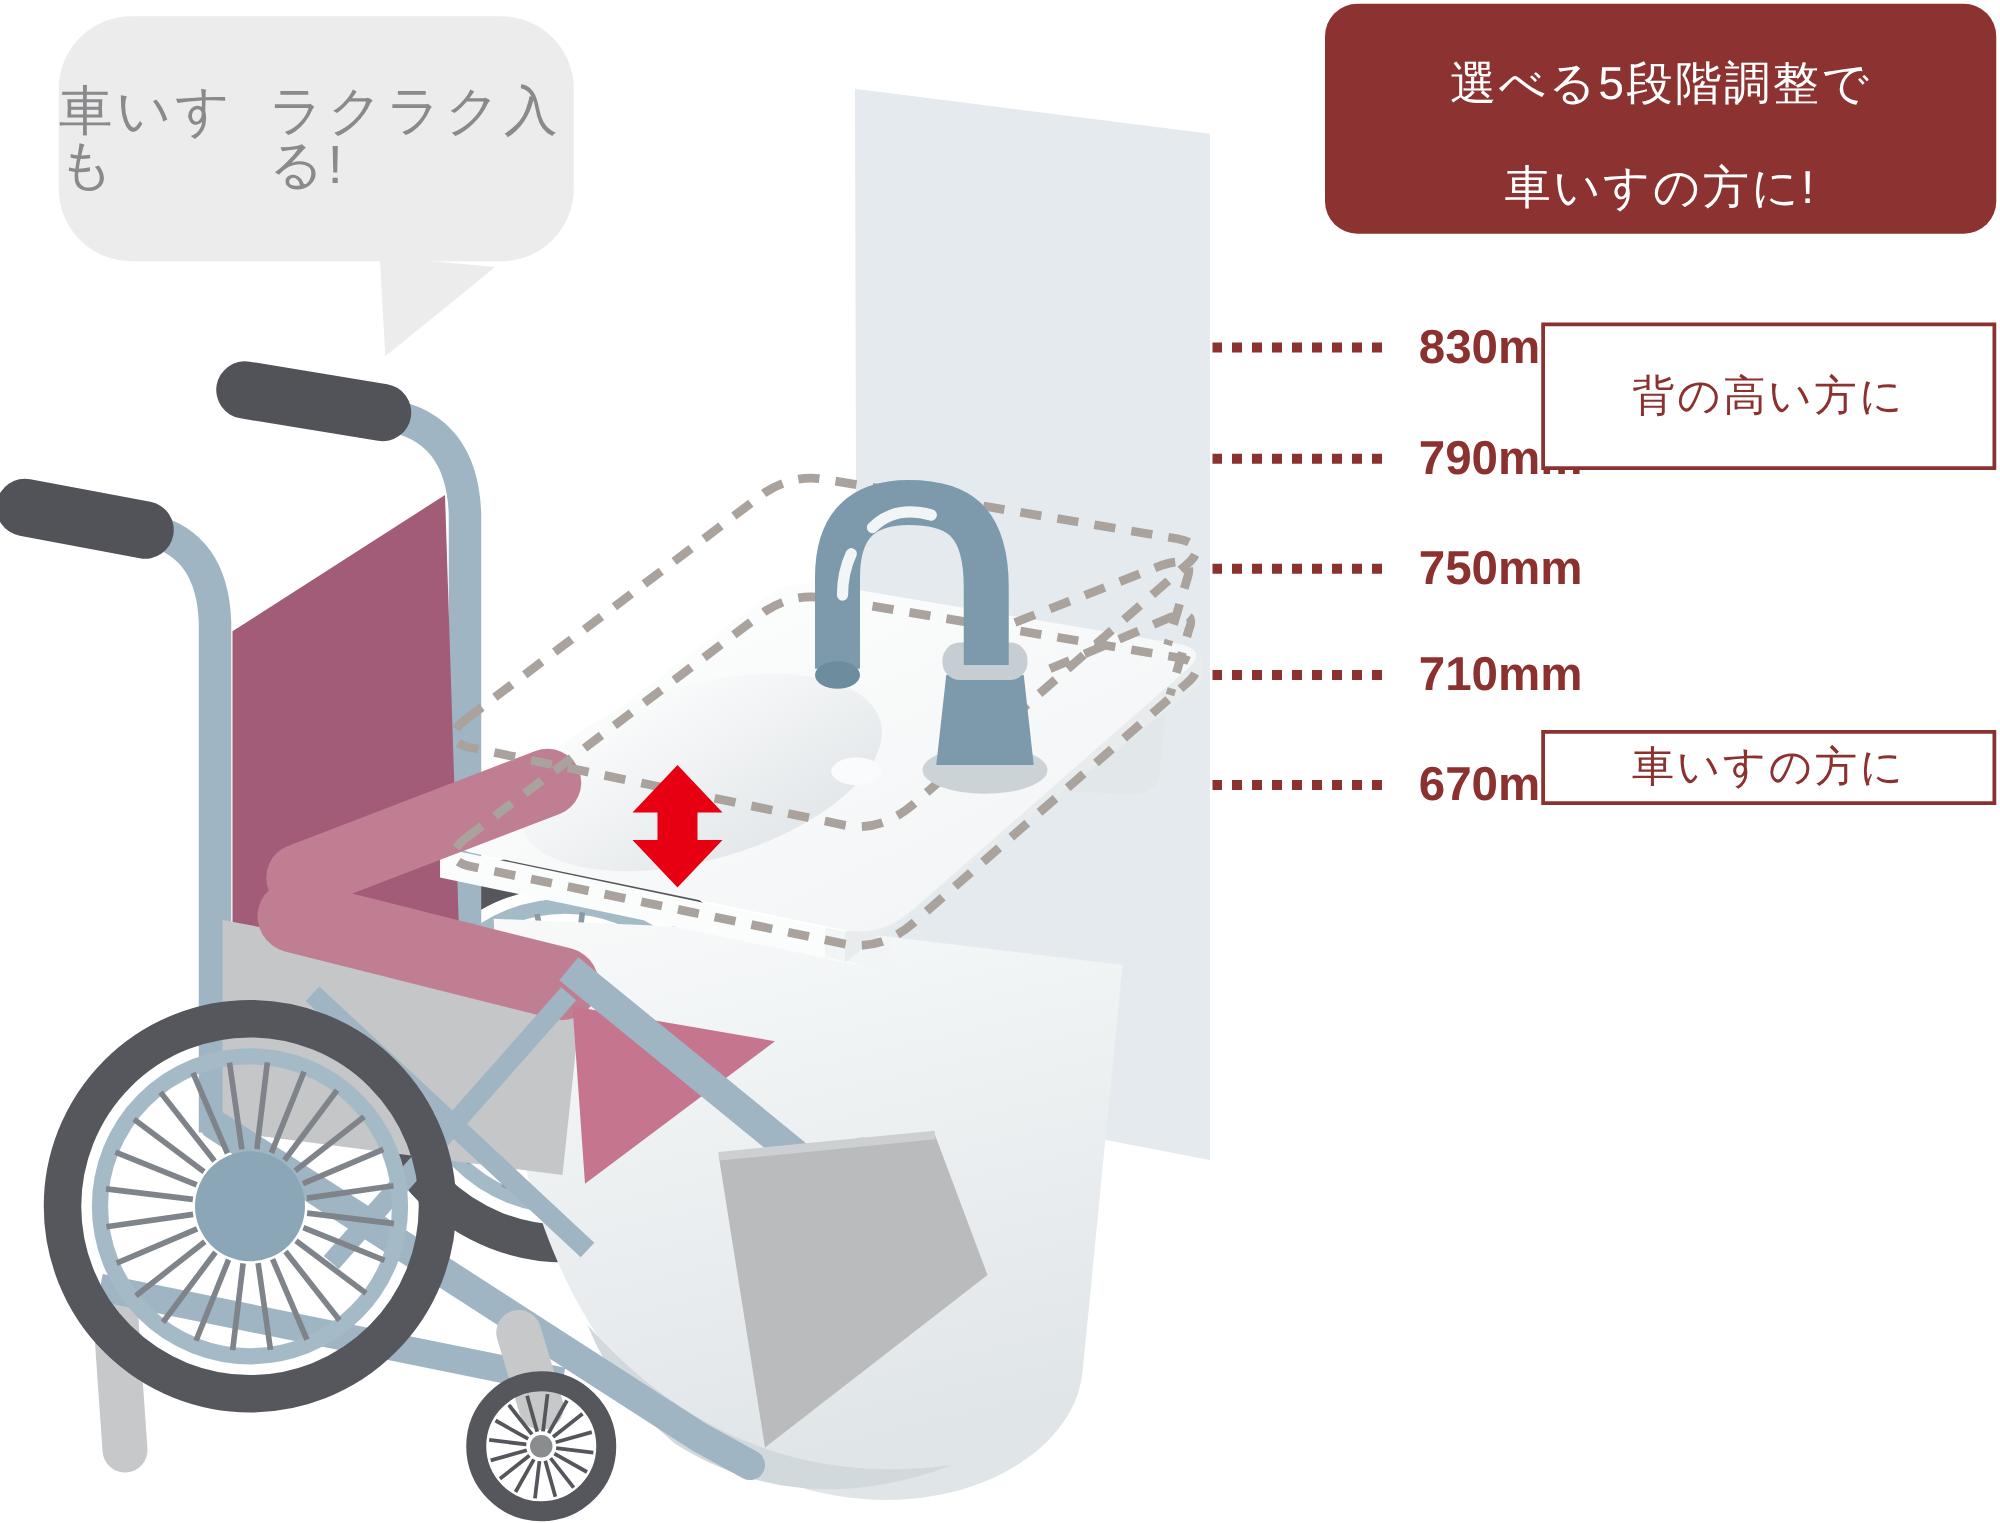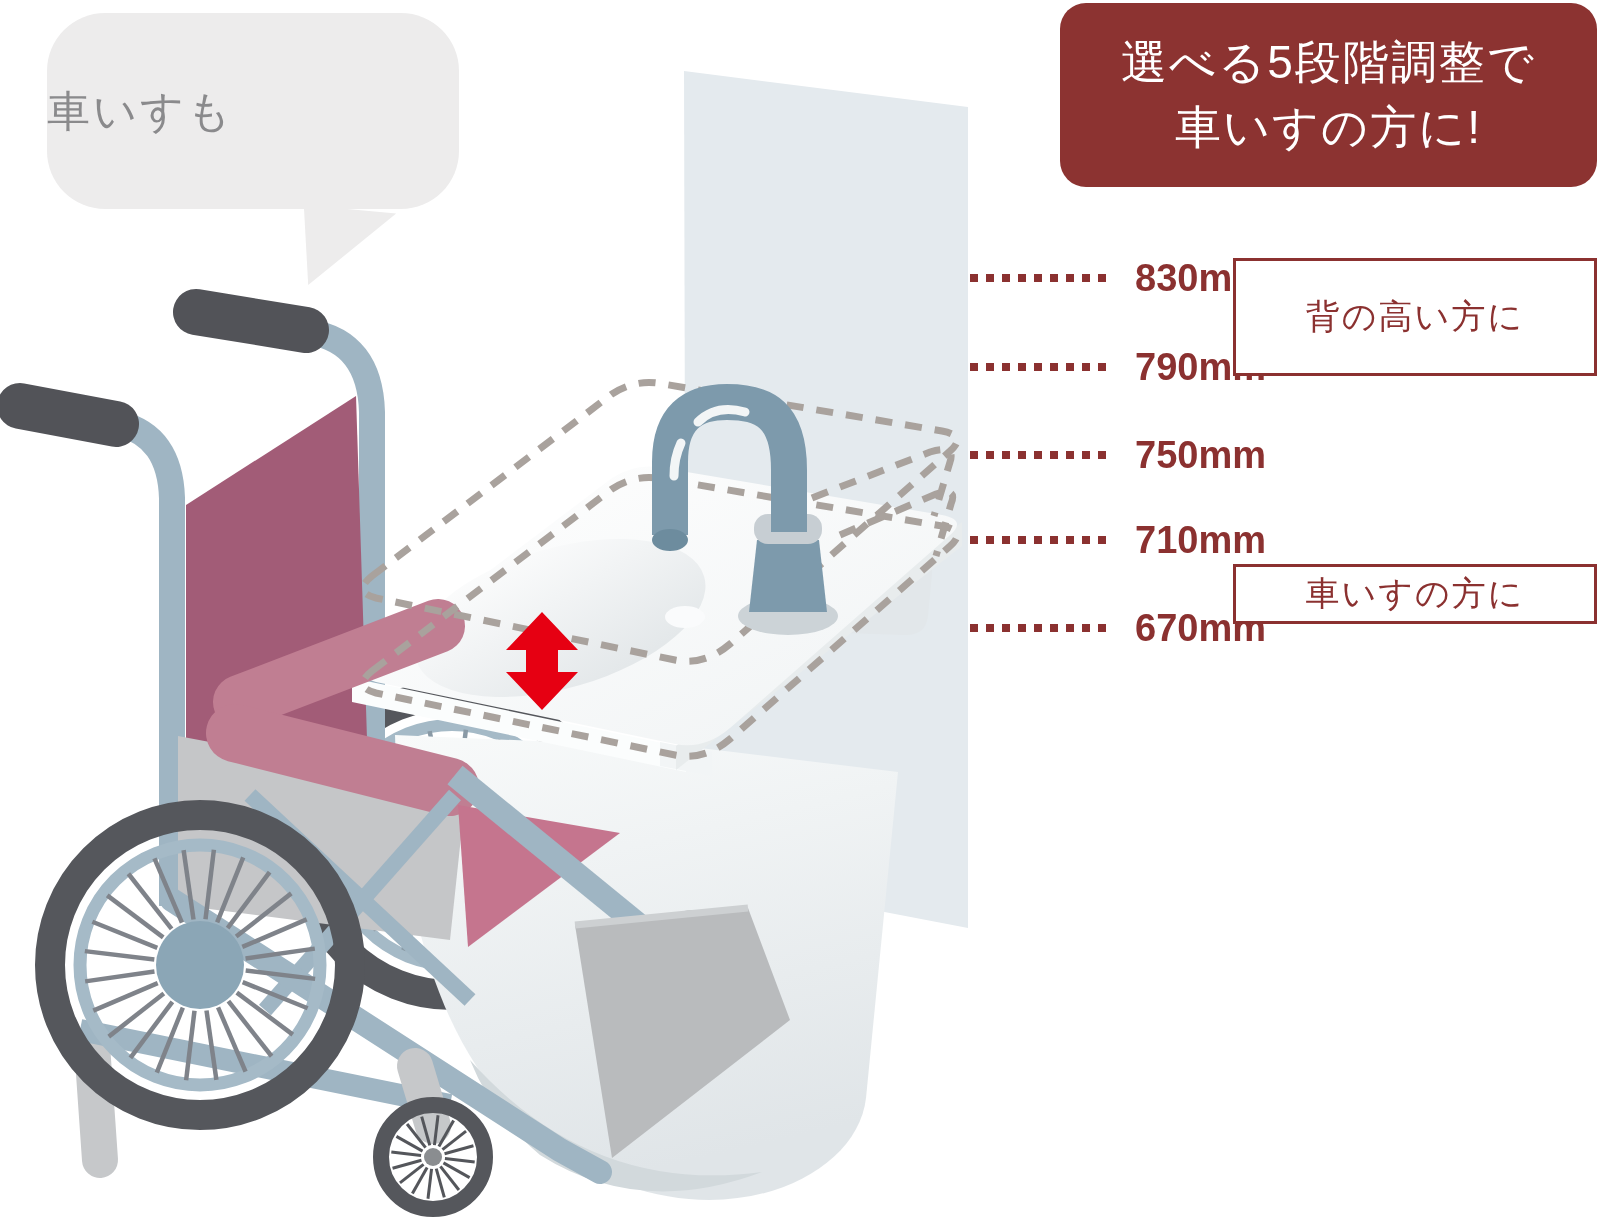--- a/index.html
+++ b/index.html
@@ -10,21 +10,21 @@
   .bubble{position:absolute;left:47px;top:13px;width:412px;height:196px;background:#edecec;
           border-radius:58px;display:flex;flex-direction:row;justify-content:space-between;
           align-items:center;gap:14px;z-index:3;}
   .bubble-line{font-size:43px;color:#8a8a8c;letter-spacing:3px;line-height:1;}
   .bubble-tail{position:absolute;left:295px;top:200px;width:110px;height:85px;background:#edecec;
           clip-path:polygon(8% 6%,92% 16%,12% 100%);z-index:2;}
   
   .badge{position:absolute;left:1060px;top:3px;width:537px;height:184px;background:#8c3331;
          border-radius:26px;display:flex;flex-direction:column;justify-content:center;
          align-items:center;gap:12px;z-index:3;}
-  .badge-line{font-size:46px;color:#ffffff;letter-spacing:2px;line-height:1.15;}
+  .badge-line{font-size:37px;color:#ffffff;letter-spacing:2px;line-height:1.15;margin-top:28px;}
   
   .leader{position:absolute;left:970px;width:140px;height:8px;z-index:4;
           background:repeating-linear-gradient(to right,#8b3130 0 8px,transparent 8px 16px);}
   .hlabel{position:absolute;left:1135px;width:130px;height:48px;line-height:48px;z-index:4;
           font-size:38px;font-weight:bold;color:#8b3130;letter-spacing:0px;}
   
   .note-box{position:absolute;left:1233px;width:358px;border:3px solid #8b3130;background:#ffffff;
             display:flex;align-items:center;justify-content:center;z-index:4;text-align:right;}
   .note-label{font-size:34px;color:#8b3130;letter-spacing:2px;}
 </style>
@@ -222,20 +222,21 @@
       <path d="M 745,412 Q 716,404 698,422" fill="none" stroke="#f2f5f6" stroke-width="9" stroke-linecap="round"></path>
       <path d="M 681,443 Q 674,458 674,476" fill="none" stroke="#f2f5f6" stroke-width="9" stroke-linecap="round"></path>
     </g>
 
     <polygon points="542,612 578,650 558,650 558,672 578,672 542,710 506,672 526,672 526,650 506,650" fill="#e60012"></polygon>
   </svg>
 
   <div class="bubble-tail"></div>
   <div class="bubble">
     <div class="bubble-line">車いすも</div>
+    <div class="bubble-line">ラクラク入る!</div>
   </div>
 
   <div class="badge">
     <div class="badge-line">選べる5段階調整で</div>
     <div class="badge-line">車いすの方に!</div>
   </div>
 
   <div class="leader" style="top:274px"></div>
   <div class="hlabel" style="top:254px">830mm</div>
   <div class="leader" style="top:363px"></div>
@@ -243,17 +244,17 @@
   <div class="leader" style="top:451px"></div>
   <div class="hlabel" style="top:431px">750mm</div>
   <div class="leader" style="top:536px"></div>
   <div class="hlabel" style="top:516px">710mm</div>
   <div class="leader" style="top:624px"></div>
   <div class="hlabel" style="top:604px">670mm</div>
 
   <div class="note-box" style="top:258px;height:112px">
     <span class="note-label">背の高い方に</span>
   </div>
-  <div class="note-box" style="top:564px;height:54px">
+  <div class="note-box" style="top:584px;height:54px">
     <span class="note-label">車いすの方に</span>
   </div>
 
 </div>
 
 </body></html>

